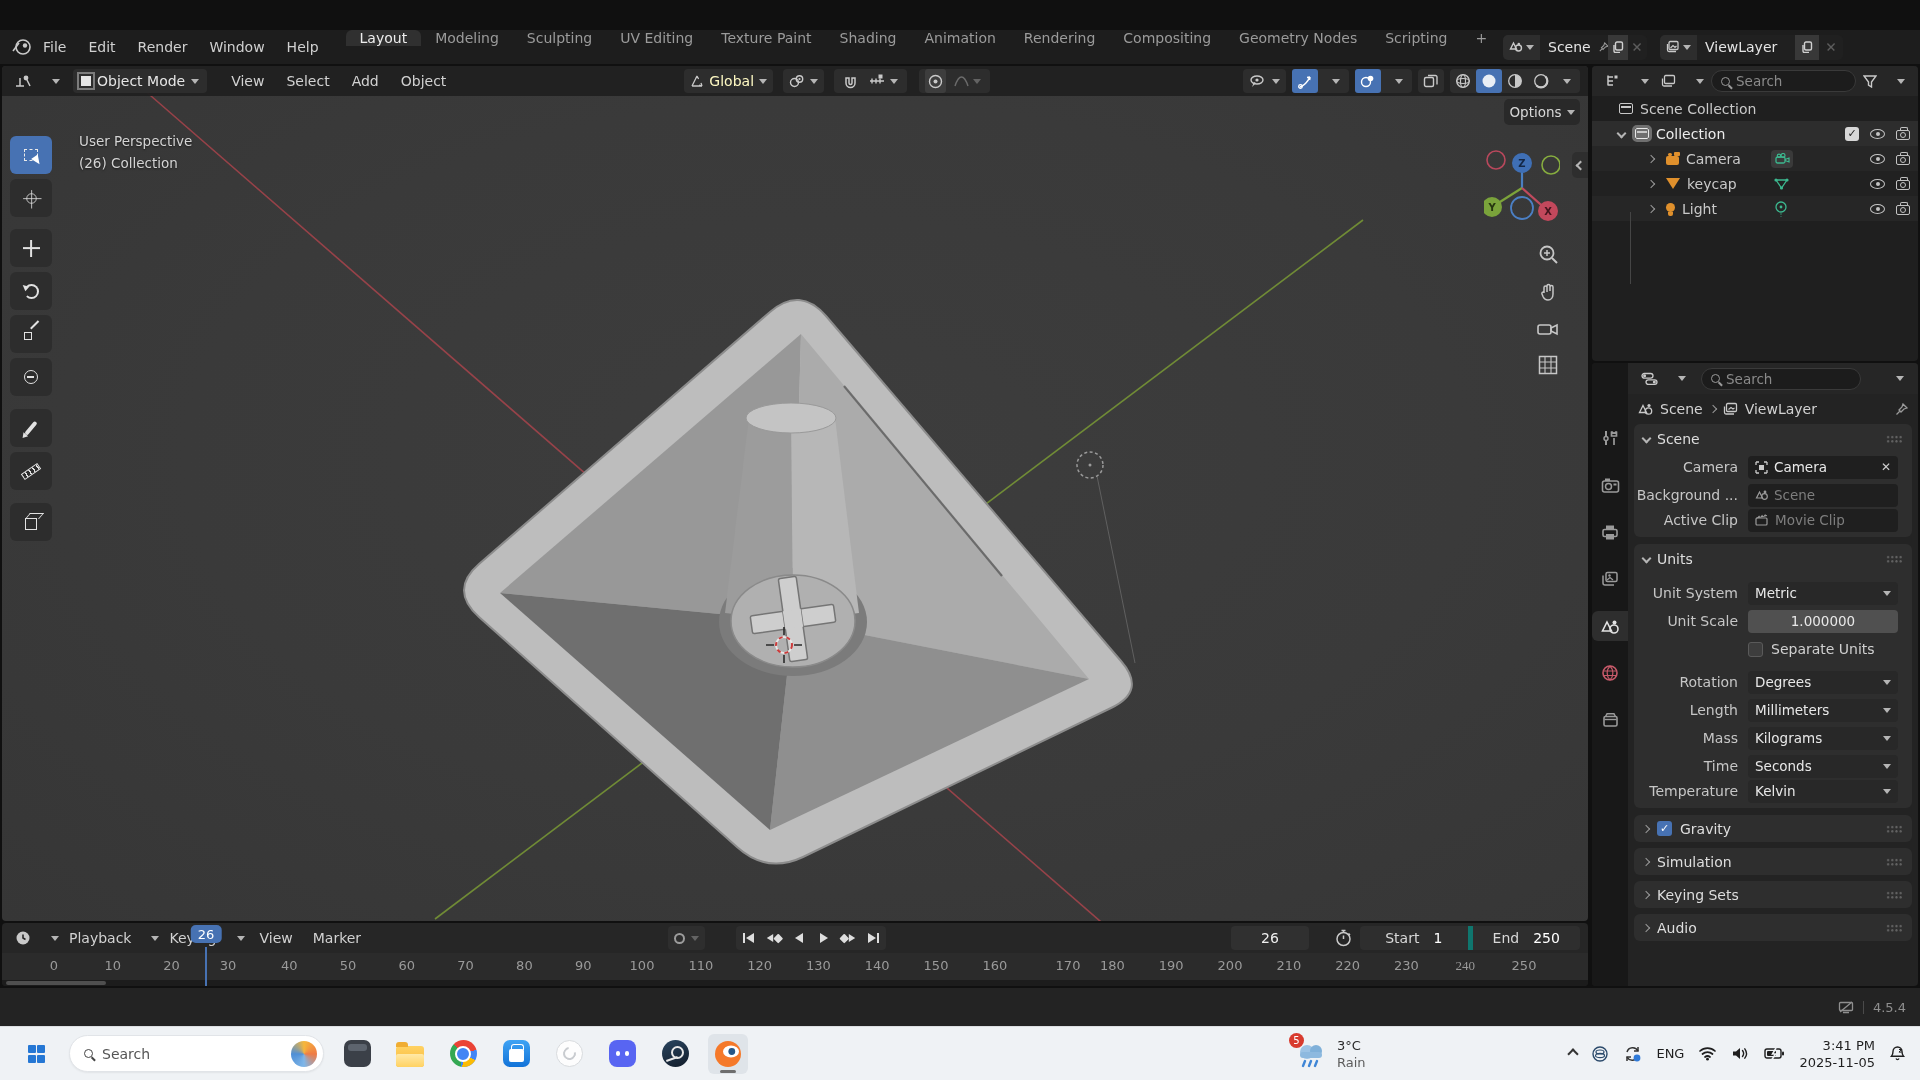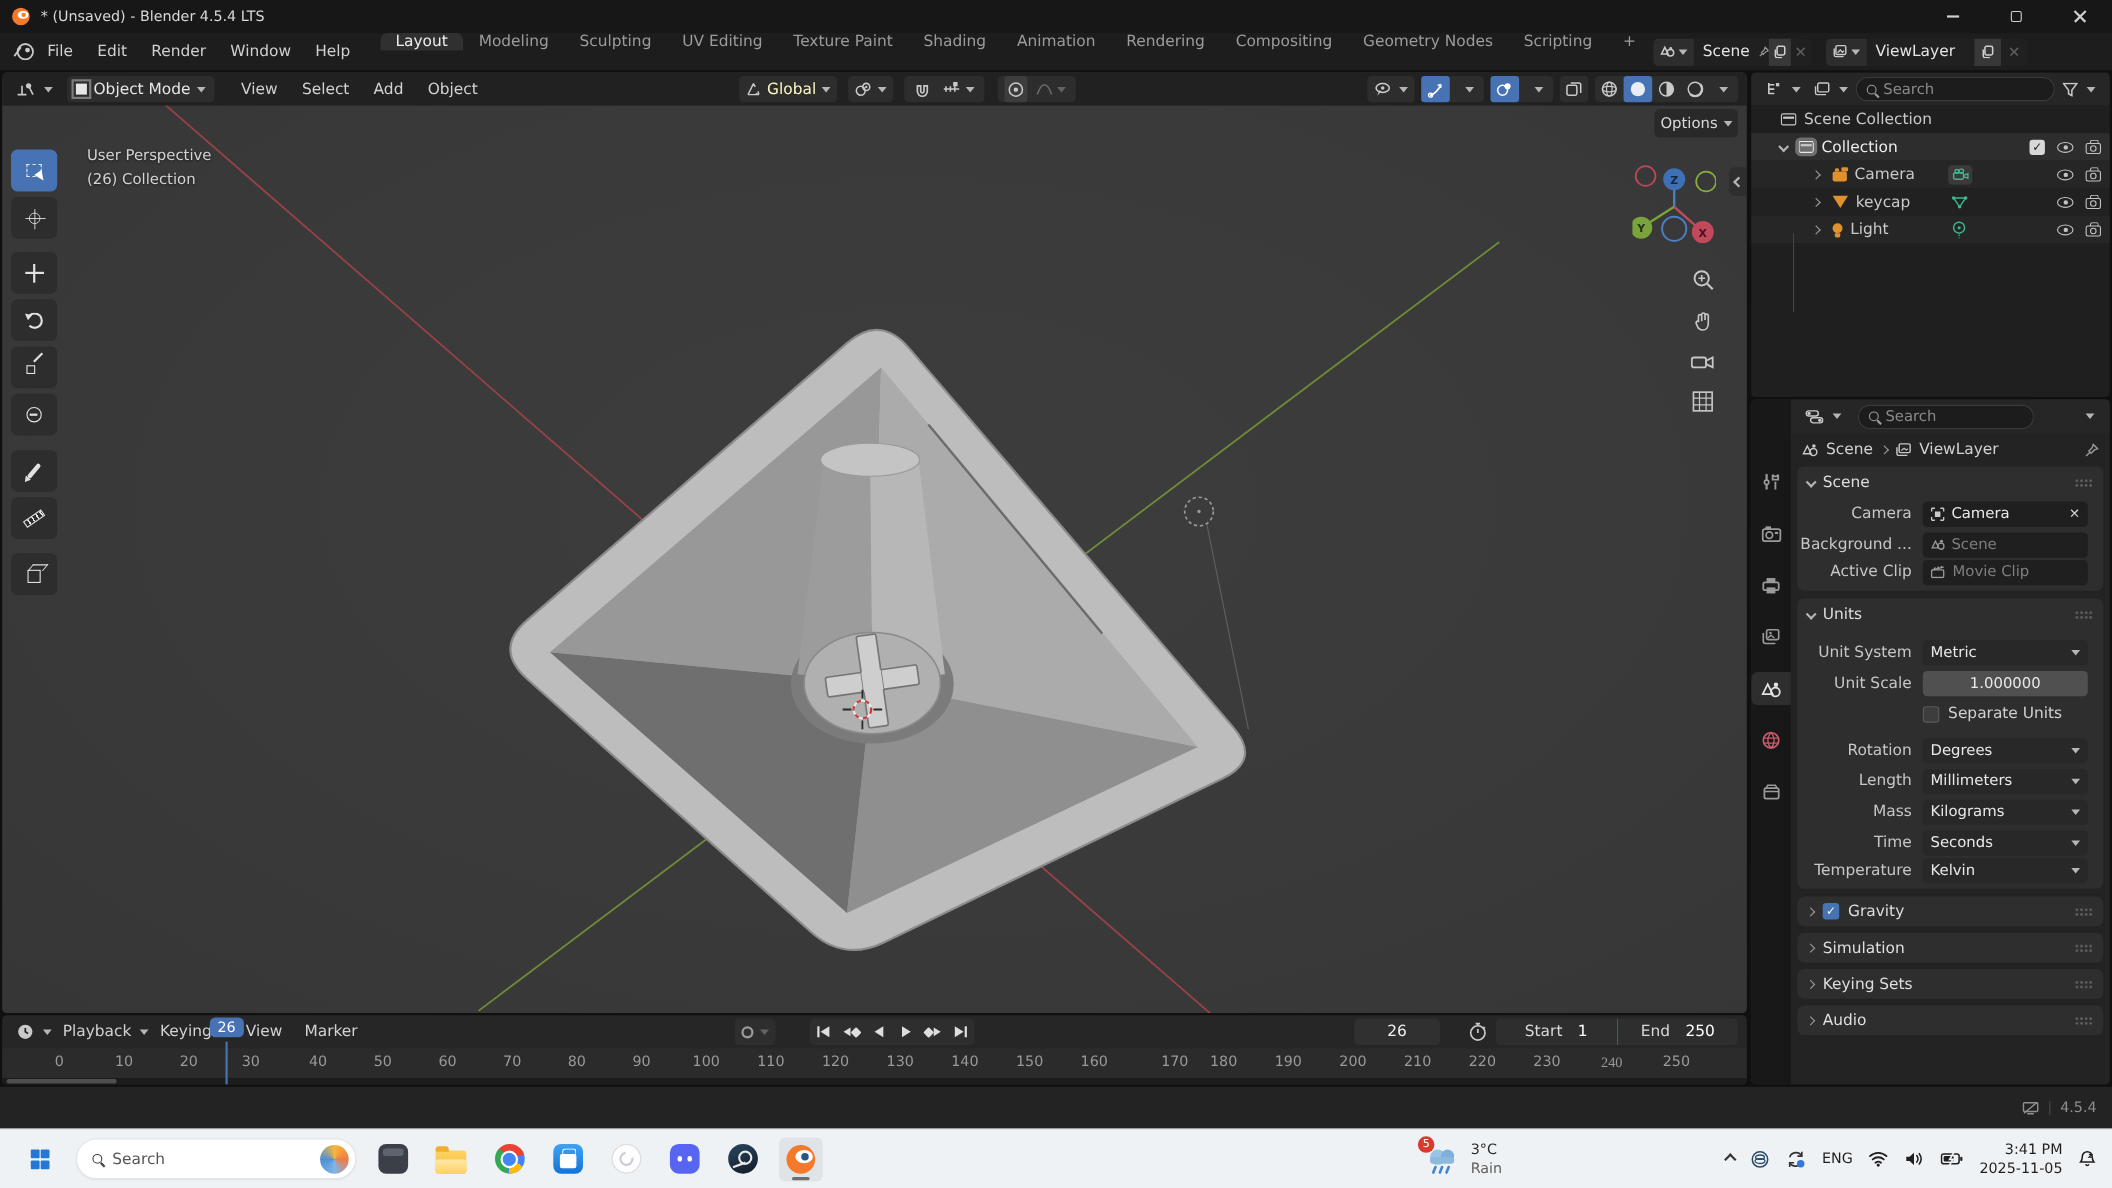--- a/index.html
+++ b/index.html
@@ -33,21 +33,21 @@
   .chev{width:0;height:0;border-left:4px solid transparent;border-right:4px solid transparent;border-top:5px solid #b5b5b5;display:inline-block}
   .chev.dim{opacity:.4}
   .chevR{width:6px;height:6px;border-right:1.5px solid #9a9a9a;border-bottom:1.5px solid #9a9a9a;transform:rotate(-45deg);display:inline-block}
   .chevL{width:7px;height:7px;border-left:2px solid #b5b5b5;border-bottom:2px solid #b5b5b5;transform:rotate(45deg);display:inline-block}
   .chevDn{width:7px;height:7px;border-left:2px solid #b5b5b5;border-bottom:2px solid #b5b5b5;transform:rotate(-45deg);display:inline-block}
   .chevUp{width:8px;height:8px;border-left:2px solid #333;border-top:2px solid #333;transform:rotate(45deg);display:inline-block}
 
   
   .editor{position:absolute;border-radius:4px;overflow:hidden}
   .ehead{display:flex;align-items:center;height:30px;background:#262626;padding:0 8px;gap:2px}
-  .hbtn{display:flex;align-items:center;gap:8px;padding:0 5px;height:24px;border-radius:4px}
+  .hbtn{display:flex;align-items:center;gap:20px;padding:0 5px;height:24px;border-radius:4px}
   .hmenu{padding:0 10px;color:#d2d2d2;font-size:14px}
   svg.i{display:block}
 
   
   #viewport{left:2px;top:66px;width:1586px;height:855px;background:radial-gradient(ellipse at 52% 46%,#3d3d3d 0%,#3a3a3a 55%,#363636 100%)}
   .vheader{position:absolute;left:0;top:0;right:0;height:30px;background:rgba(32,32,32,.96);display:flex;align-items:center;padding:0 8px;gap:2px}
   .modewidget{display:flex;align-items:center;gap:6px;background:#2d2d2d;border-radius:4px;height:24px;padding:0 8px;margin-left:6px}
   .modewidget .sq{width:10px;height:10px;background:#e6e6e6;outline:2px solid #7c7c7c;outline-offset:2px}
   .grp{display:flex;align-items:center;background:#2d2d2d;border-radius:4px;height:24px;padding:0 6px;gap:5px}
   .grp .seg{display:flex;align-items:center;gap:4px;padding:0 3px;height:100%}
@@ -148,21 +148,21 @@
   .tbtn{width:25px;height:24px;display:flex;align-items:center;justify-content:center;gap:1px}
   .tri-r{width:0;height:0;border-top:5px solid transparent;border-bottom:5px solid transparent;border-left:8px solid #dedede}
   .tri-l{width:0;height:0;border-top:5px solid transparent;border-bottom:5px solid transparent;border-right:8px solid #dedede}
   .dia{width:6.5px;height:6.5px;background:#dedede;transform:rotate(45deg);border-radius:1px}
   .vbar{width:2px;height:10px;background:#dedede}
   .autokey{position:absolute;left:666px;display:flex;align-items:center;background:#2e2e2e;border-radius:4px;height:24px;padding:0 6px;gap:6px}
   .ring{width:11px;height:11px;border:2px solid #9c9c9c;border-radius:50%}
   .framefield{position:absolute;left:1229px;width:78px;height:24px;background:#303030;border-radius:4px;display:flex;align-items:center;justify-content:center;color:#efefef}
   .startend{position:absolute;left:1358px;width:220px;height:24px;background:#2e2e2e;border-radius:4px;display:flex;overflow:hidden}
   .se{flex:1;display:flex;align-items:center;justify-content:center;gap:14px;color:#d8d8d8}
-  .se + .se{border-left:1px solid #0f766e}
+  .se + .se{border-left:5px solid #0f766e}
   .ruler{position:absolute;left:0;top:30px;right:0;height:27px;background:#2b2b2b}
   .ruler .tick{position:absolute;top:5px;transform:translateX(-50%);color:#9a9a9a;font-size:13px}
   .fbadge{position:absolute;left:204px;top:2px;transform:translateX(-50%);background:#4772b3;color:#fff;font-size:13px;border-radius:5px;padding:1.5px 7px;z-index:2}
   .playline{position:absolute;left:203px;top:24px;width:2px;height:39px;background:#4772b3;z-index:1}
   .tl-scroll{position:absolute;left:0;bottom:0;right:0;height:6px;background:#1c1c1c}
   .tl-scroll .handle{position:absolute;left:4px;top:1px;width:100px;height:4px;border-radius:2px;background:#4f4f4f}
 
   
   .statusbar{position:absolute;left:0;top:988px;right:0;height:38px;background:#232323;display:flex;align-items:center;justify-content:flex-end;gap:9px;padding-right:14px;color:#8f8f8f;font-size:13px}
   .sdiv{width:1px;height:13px;background:#4a4a4a}
@@ -204,40 +204,20 @@
   .badge{position:absolute;left:-5px;top:-7px;background:#d83b2e;color:#fff;border-radius:50%;width:15px;height:15px;font-size:10px;display:flex;align-items:center;justify-content:center}
   .tb-tray{position:absolute;right:0;top:0;bottom:0;display:flex;align-items:center;gap:14px;padding-right:14px;color:#1f1f1f}
   .lang{font-size:13px;color:#1f1f1f}
   .clockcol{text-align:right;font-size:13px;color:#1f1f1f;line-height:17px}
 </style>
 </head>
 <body>
 
 <div id="root">
 
-  <div class="titlebar">
-    <svg class="i" width="18" height="18" viewBox="0 0 18 18">
-      <circle cx="9" cy="9" r="8" fill="#f5792a"></circle>
-      <ellipse cx="11" cy="7.5" rx="5" ry="3.6" fill="#fff"></ellipse>
-      <circle cx="11.5" cy="7.5" r="2" fill="#f5792a"></circle>
-      <path d="M2 11 L7 5 L4 4 Z" fill="#f5792a"></path>
-    </svg>
-    <span class="ttl">* (Unsaved) - Blender 4.5.4 LTS</span>
-    <div class="wctrl">
-      <div class="wbtn">
-          <span class="ic-min"></span>
-        </div>
-      <div class="wbtn">
-          <span class="ic-max"></span>
-        </div>
-      <div class="wbtn">
-          <span class="ic-close"></span>
-        </div>
-    </div>
-  </div>
 
   <div class="topbar">
     <svg class="i" width="20" height="16" viewBox="0 0 20 16">
       <circle cx="11" cy="8" r="7" fill="none" stroke="#c9c9c9" stroke-width="1.6"></circle>
       <circle cx="13" cy="6.5" r="2.2" fill="#c9c9c9"></circle>
       <path d="M1 12 L7 4" stroke="#c9c9c9" stroke-width="1.6"></path>
     </svg>
     <span class="menu">File</span>
     <span class="menu">Edit</span>
     <span class="menu">Render</span>

